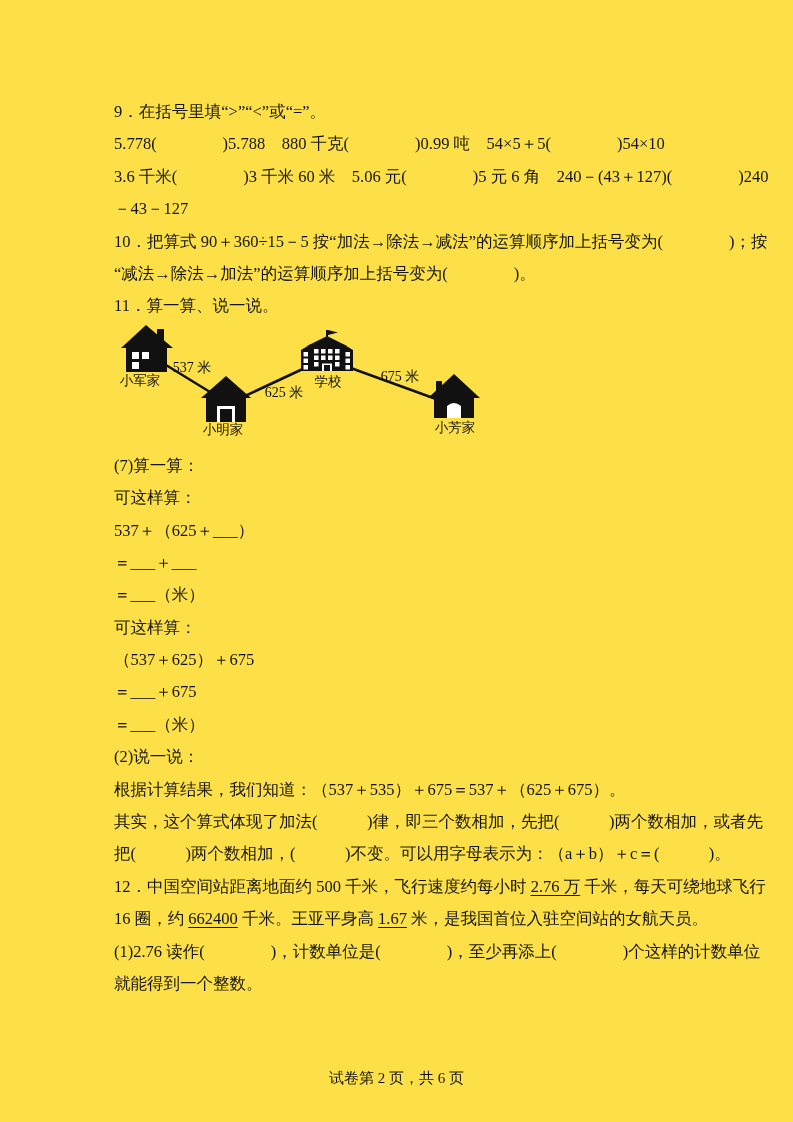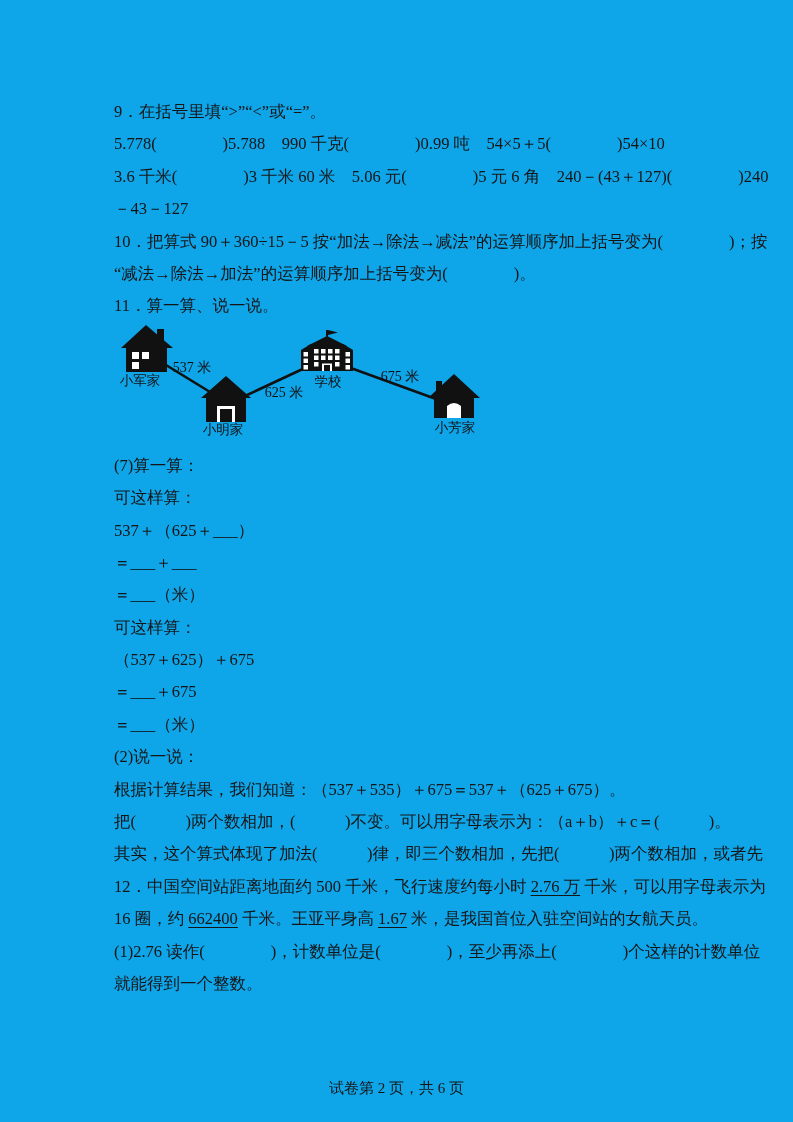--- a/index.html
+++ b/index.html
@@ -1,20 +1,20 @@
 <!DOCTYPE html>
 <html><head>
 <meta charset="utf-8">
 <style>
   * { margin:0; padding:0; box-sizing:border-box; }
   html, body { background:#ffffff; }
   .sheet {
     position:relative;
     width:793px; height:1122px;
-    background:#0ea5e9;
+    background:#fde047;
     font-family:"Liberation Serif","DejaVu Serif",serif;
     color:#151515;
     padding:96px 100px 0 114px;
     overflow:hidden;
   }
   .line {
     height:32.4px;
     line-height:32.4px;
     font-size:16.5px;
     white-space:pre;
@@ -35,30 +35,29 @@
     font-size:14px;
     fill:#111;
   }
   .footer {
     position:absolute;
     left:0; right:0; top:1062px;
     height:32px; line-height:32px;
     text-align:center;
     font-size:15px;
     color:#151515;
-    margin-top:10px;
   }
 </style>
 </head>
 <body>
 
 <div class="sheet">
 
   <div class="line">9．在括号里填“&gt;”“&lt;”或“=”。</div>
-  <div class="line">5.778(　　　　)5.788　990 千克(　　　　)0.99 吨　54×5＋5(　　　　)54×10</div>
+  <div class="line">5.778(　　　　)5.788　880 千克(　　　　)0.99 吨　54×5＋5(　　　　)54×10</div>
   <div class="line">3.6 千米(　　　　)3 千米 60 米　5.06 元(　　　　)5 元 6 角　240－(43＋127)(　　　　)240</div>
   <div class="line">－43－127</div>
 
   <div class="line">10．把算式 90＋360÷15－5 按“加法→除法→减法”的运算顺序加上括号变为(　　　　)；按</div>
   <div class="line">“减法→除法→加法”的运算顺序加上括号变为(　　　　)。</div>
 
   <div class="line">11．算一算、说一说。</div>
 
   <div class="diagram">
     <svg width="380" height="127" viewBox="0 0 380 127">
@@ -134,24 +133,24 @@
   <div class="line">可这样算：</div>
   <div class="line">537＋（625＋___）</div>
   <div class="line">＝___＋___</div>
   <div class="line">＝___（米）</div>
   <div class="line">可这样算：</div>
   <div class="line">（537＋625）＋675</div>
   <div class="line">＝___＋675</div>
   <div class="line">＝___（米）</div>
   <div class="line">(2)说一说：</div>
   <div class="line">根据计算结果，我们知道：（537＋535）＋675＝537＋（625＋675）。</div>
+  <div class="line">其实，这个算式体现了加法(　　　)律，即三个数相加，先把(　　　)两个数相加，或者先</div>
   <div class="line">把(　　　)两个数相加，(　　　)不变。可以用字母表示为：（a＋b）＋c＝(　　　)。</div>
-  <div class="line">其实，这个算式体现了加法(　　　)律，即三个数相加，先把(　　　)两个数相加，或者先</div>
 
-  <div class="line"><span>12．中国空间站距离地面约 500 千米，飞行速度约每小时 </span><span class="ul">2.76 万</span><span> 千米，可以用字母表示为</span></div>
+  <div class="line"><span>12．中国空间站距离地面约 500 千米，飞行速度约每小时 </span><span class="ul">2.76 万</span><span> 千米，每天可绕地球飞行</span></div>
   <div class="line"><span>16 圈，约 </span><span class="ul">662400</span><span> 千米。王亚平身高 </span><span class="ul">1.67</span><span> 米，是我国首位入驻空间站的女航天员。</span></div>
   <div class="line">(1)2.76 读作(　　　　)，计数单位是(　　　　)，至少再添上(　　　　)个这样的计数单位</div>
   <div class="line">就能得到一个整数。</div>
 
   <div class="footer">
     <span>试卷第 2 页，共 6 页</span>
   </div>
 
 </div>
 

